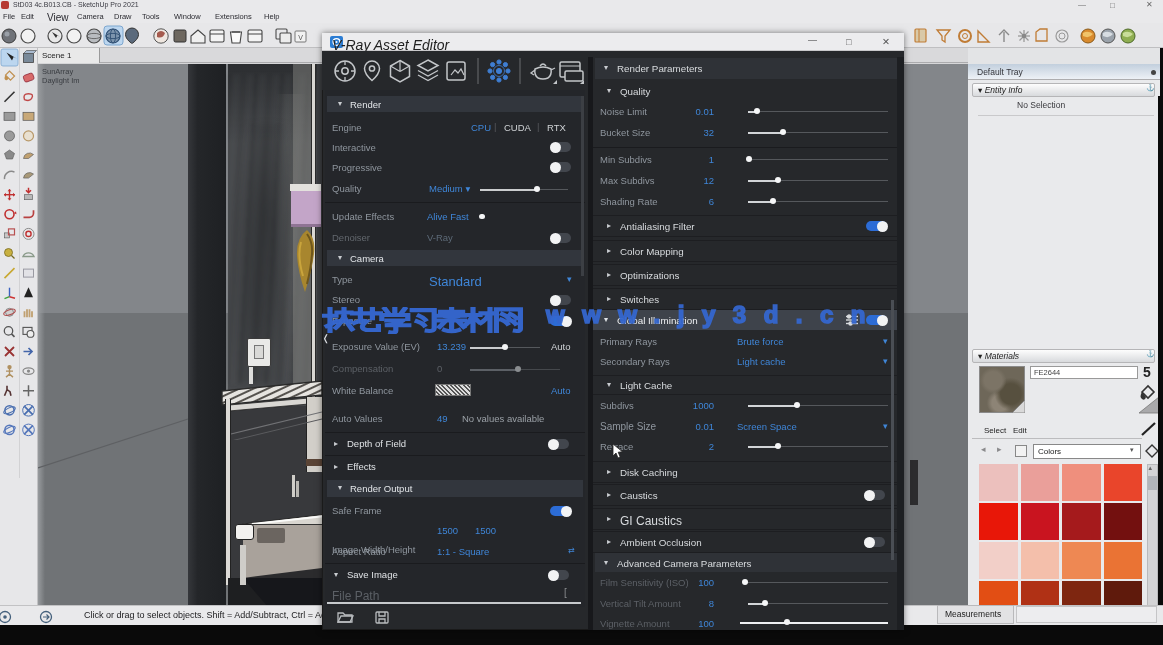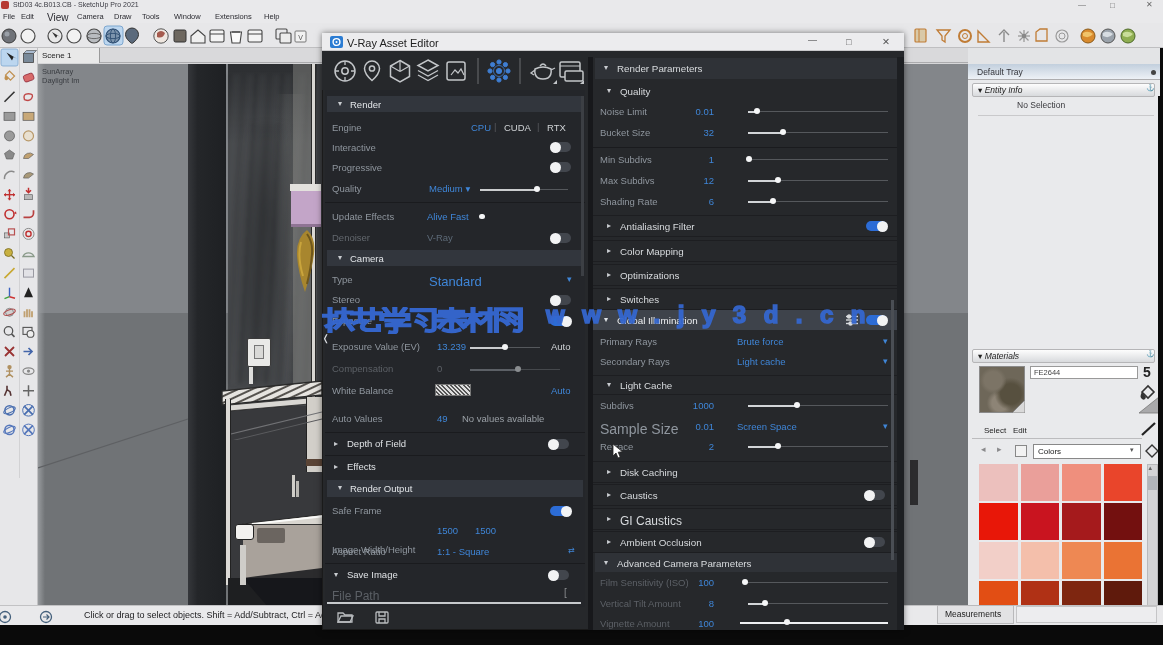--- a/index.html
+++ b/index.html
@@ -293,21 +293,21 @@
 <div class="ab" style="left:945px;top:609px;font-size:8.5px;color:#222;">Measurements</div>
 <div class="ab" style="left:1016px;top:606px;width:141px;height:17px;background:#ededef;border:1px solid #c5c5c7;"></div>
 <div class="ab" style="left:0px;top:625px;width:1163px;height:20px;background:#0a0a0a;"></div>
 <div class="ab" style="left:322px;top:33px;width:582px;height:597px;background:#26282b;box-shadow:0 0 6px rgba(0,0,0,0.5);border:1px solid #1a1a1a;"></div>
 <div class="ab" style="left:322px;top:33px;width:582px;height:18px;background:#ececee;border-bottom:1px solid #c9c9cb;"></div>
 <div class="ab" style="left:330px;top:36px;width:13px;height:12px;background:#2b7cd3;border-radius:2px;"></div>
 <svg class="ab" style="left:330px;top:36px;" width="13" height="12">
     <circle cx="6.5" cy="6" r="3.4" fill="none" stroke="#fff" stroke-width="1.4"></circle>
     <circle cx="6.5" cy="6" r="1" fill="#fff"></circle>
   </svg>
-<div class="ab" style="left:347px;top:37px;font-size:11px;color:#222;">V-Ray Asset Editor</div>
+<div class="ab" style="left:332px;top:37px;font-size:14px;color:#222;font-style:italic;">V-Ray Asset Editor</div>
 <div class="ab" style="left:808px;top:35px;font-size:9px;color:#555;">—</div>
 <div class="ab" style="left:846px;top:37px;font-size:9px;color:#555;">□</div>
 <div class="ab" style="left:882px;top:36px;font-size:9.5px;color:#555;">✕</div>
 <div class="ab" style="left:322px;top:51px;width:582px;height:39px;background:#26282b;"></div>
 <svg class="ab" style="left:322px;top:51px;" width="582" height="39" viewBox="0 0 582 39" fill="none" stroke="#c3c6c9" stroke-width="1.5">
 <g>
       <circle cx="23" cy="20" r="10"></circle>
       <circle cx="23" cy="20" r="3.2"></circle>
       <path d="M23 10 v4 M23 26 v4 M13 20 h4 M29 20 h4" stroke-width="1.3"></path>
     </g>
@@ -513,21 +513,21 @@
 <div class="ab" style="left:737px;top:356px;font-size:9.5px;color:#3f86d8;">Light cache</div>
 <div class="ab" style="left:883px;top:356px;font-size:9px;color:#3f86d8;">▾</div>
 <div class="ab" style="left:593px;top:375px;width:308px;height:20px;background:#26282b;border-top:1px solid #1d1e21;border-bottom:1px solid #1d1e21;"></div>
 <div class="ab" style="left:607px;top:380px;font-size:8px;color:#c9ccd0;">▾</div>
 <div class="ab" style="left:620px;top:379.5px;font-size:9.8px;color:#d8dbde;">Light Cache</div>
 <div class="ab" style="left:600px;top:400px;font-size:9.5px;color:#8f969e;">Subdivs</div>
 <div class="ab" style="left:714px;top:400px;font-size:9.5px;color:#3f86d8;text-align:right;width:40px;margin-left:-40px;">1000</div>
 <div class="sl" style="left:748px;top:404.5px;width:49px;height:2px;background:#d2d5d8;"></div>
 <div class="sl" style="left:797px;top:405px;width:91px;height:1px;background:#55585c;"></div>
 <div class="sk" style="left:794.2px;top:402.2px;width:5.6px;height:5.6px;background:#f6f7f8;"></div>
-<div class="ab" style="left:600px;top:421px;font-size:14px;color:#8f969e;">Sample Size</div>
+<div class="ab" style="left:600px;top:421px;font-size:10px;color:#8f969e;">Sample Size</div>
 <div class="ab" style="left:714px;top:421px;font-size:9.5px;color:#3f86d8;text-align:right;width:40px;margin-left:-40px;">0.01</div>
 <div class="ab" style="left:737px;top:421px;font-size:9.5px;color:#3f86d8;">Screen Space</div>
 <div class="ab" style="left:883px;top:421px;font-size:9px;color:#3f86d8;">▾</div>
 <div class="ab" style="left:600px;top:441px;font-size:9.5px;color:#8f969e;">Retrace</div>
 <div class="ab" style="left:714px;top:441px;font-size:9.5px;color:#3f86d8;text-align:right;width:40px;margin-left:-40px;">2</div>
 <div class="sl" style="left:748px;top:445.5px;width:30px;height:2px;background:#d2d5d8;"></div>
 <div class="sl" style="left:778px;top:446px;width:110px;height:1px;background:#55585c;"></div>
 <div class="sk" style="left:775.2px;top:443.2px;width:5.6px;height:5.6px;background:#f6f7f8;"></div>
 <svg class="ab" style="left:612px;top:443px;z-index:30;" width="12" height="16">
     <path d="M1 1 l0 12 l3-3 l2 5 l2.2-1 l-2-4.8 l4.3-0.4z" fill="#fff" stroke="#222" stroke-width="0.8"></path>

